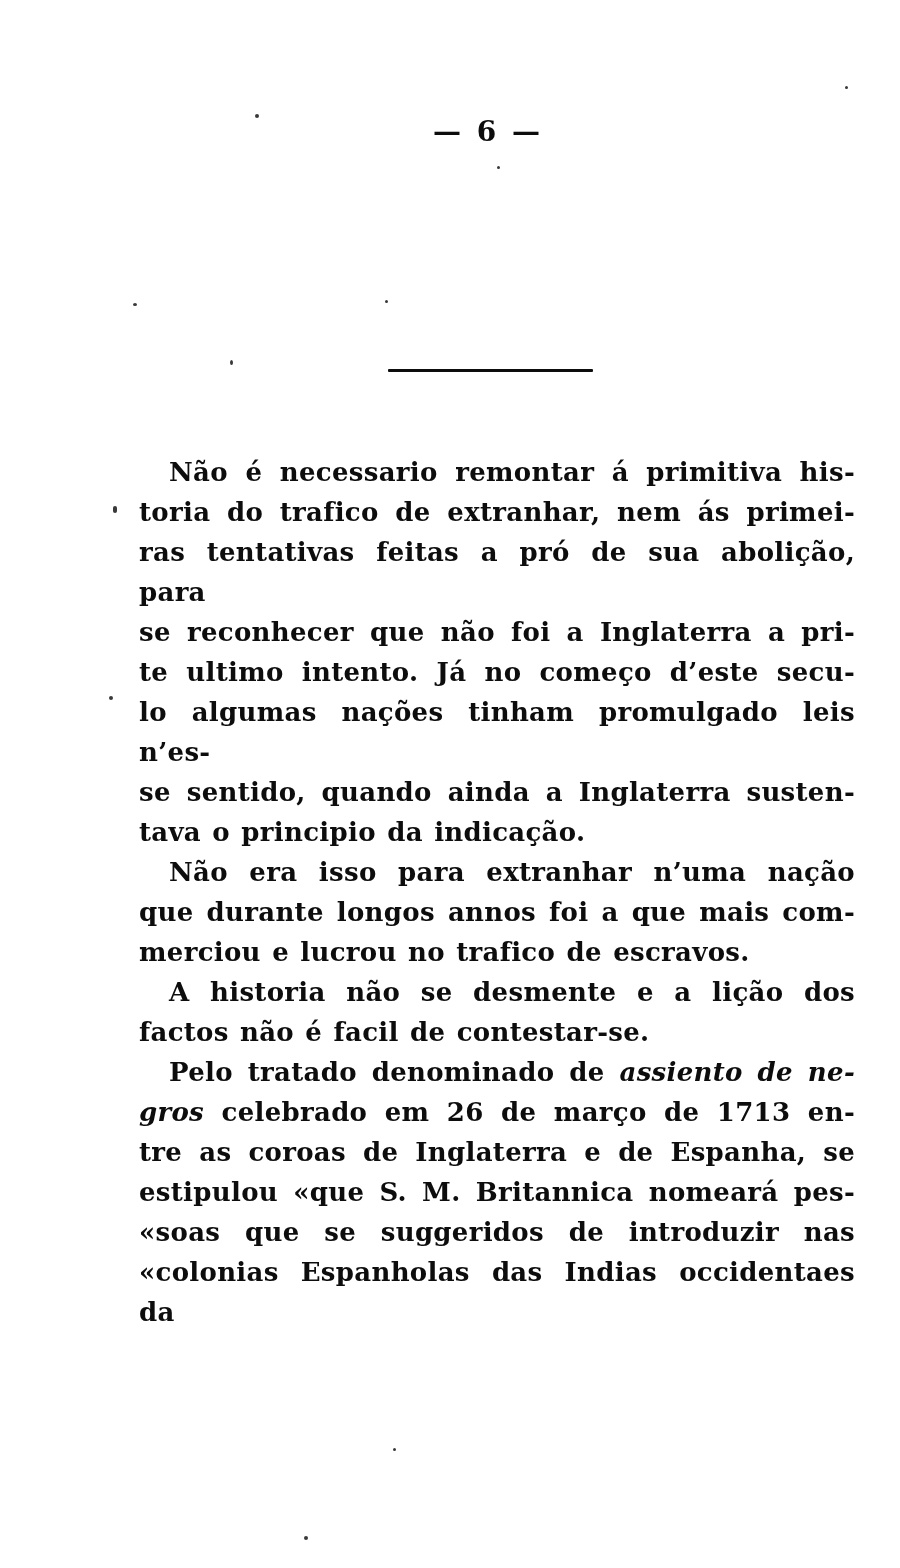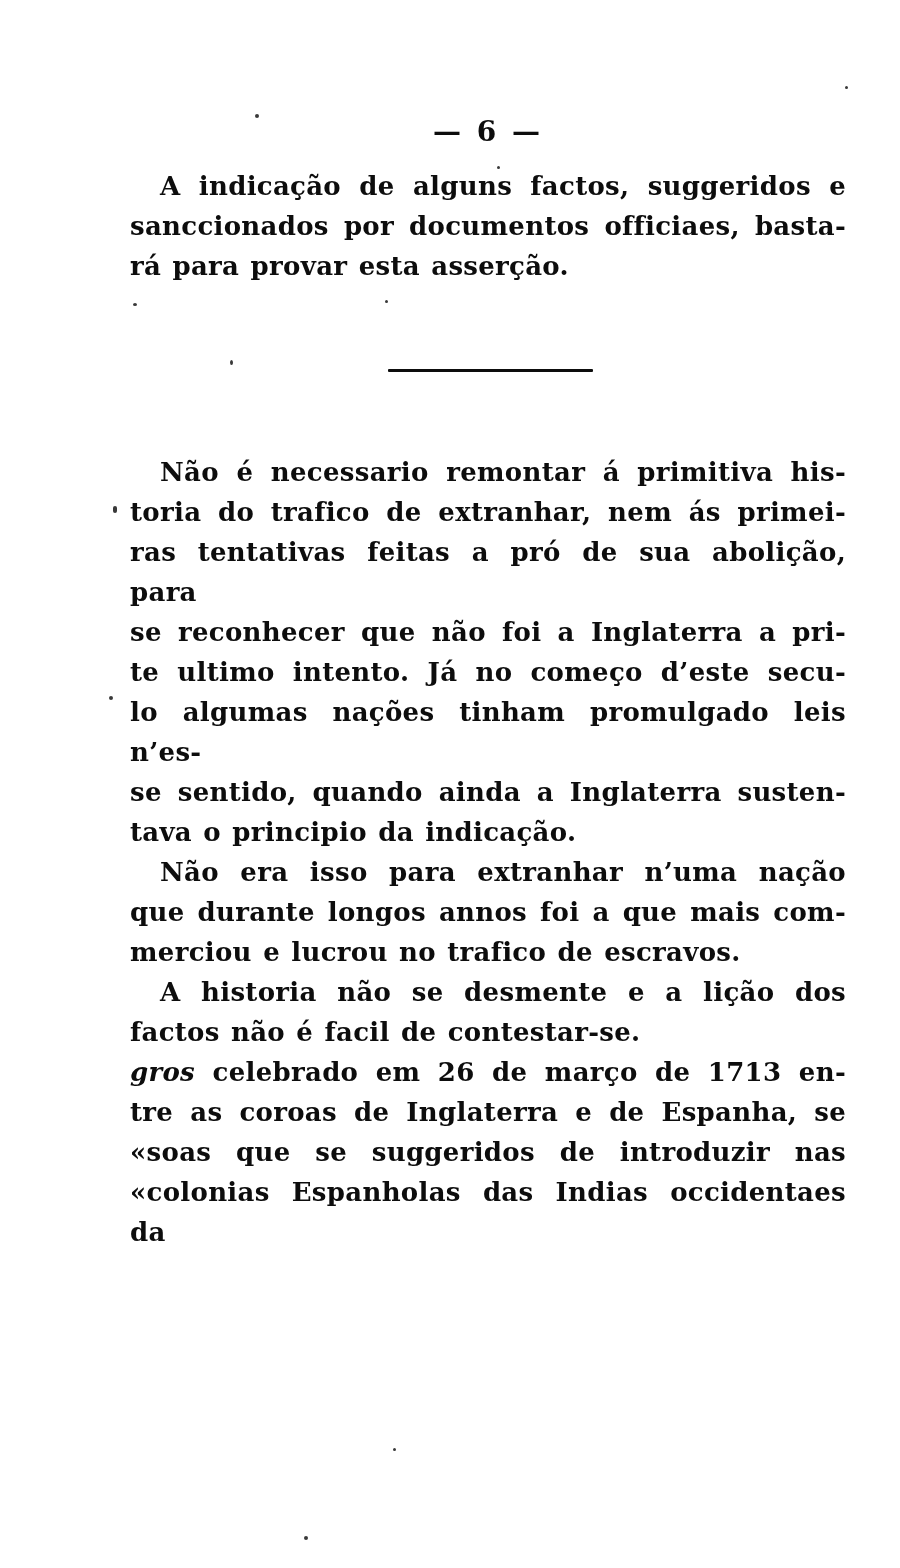--- a/index.html
+++ b/index.html
@@ -33,21 +33,21 @@
     font-weight: bold;
     letter-spacing: 3px;
     line-height: 32px;
   }
   .text-col {
     position: absolute;
     left: 130px;
     width: 716px;
   }
   .intro-block { top: 166px; }
-  .body-block  { top: 452px; }
+  .body-block  { top: 452px; margin-left: 9px; }
   .divider {
     position: absolute;
     top: 369px;
     left: 388px;
     width: 205px;
     height: 3px;
     background: var(--ink);
     border-radius: 1px;
   }
   .line {
@@ -68,44 +68,41 @@
     opacity: 0.85;
   }
 </style>
 </head>
 <body>
 
 <div class="page">
 
   <div class="page-number">— 6 —</div>
 
-  <div class="text-col intro-block">
-      <div class="line just indent"><span>A indicação de alguns factos, suggeridos e</span></div>
-      <div class="line just"><span>sanccionados por documentos officiaes, basta-</span></div>
-      <div class="line"><span>rá para provar esta asserção.</span></div>
-    </div>
 
   <div class="divider"></div>
 
   <div class="text-col body-block">
       <div class="line just indent"><span>Não é necessario remontar á primitiva his-</span></div>
       <div class="line just"><span>toria do trafico de extranhar, nem ás primei-</span></div>
       <div class="line just"><span>ras tentativas feitas a pró de sua abolição, para</span></div>
       <div class="line just"><span>se reconhecer que não foi a Inglaterra a pri-</span></div>
       <div class="line just"><span>te ultimo intento. Já no começo d’este secu-</span></div>
       <div class="line just"><span>lo algumas nações tinham promulgado leis n’es-</span></div>
       <div class="line just"><span>se sentido, quando ainda a Inglaterra susten-</span></div>
       <div class="line"><span>tava o principio da indicação.</span></div>
       <div class="line just indent"><span>Não era isso para extranhar n’uma nação</span></div>
       <div class="line just"><span>que durante longos annos foi a que mais com-</span></div>
       <div class="line"><span>merciou e lucrou no trafico de escravos.</span></div>
       <div class="line just indent"><span>A historia não se desmente e a lição dos</span></div>
       <div class="line"><span>factos não é facil de contestar-se.</span></div>
+      <div class="line just indent"><span>Pelo tratado denominado de </span><i>assiento de ne-</i></div>
       <div class="line just"><i>gros</i><span> celebrado em 26 de março de 1713 en-</span></div>
       <div class="line just"><span>tre as coroas de Inglaterra e de Espanha, se</span></div>
+      <div class="line just"><span>estipulou «que S. M. Britannica nomeará pes-</span></div>
       <div class="line just"><span>«soas que se suggeridos de introduzir nas</span></div>
       <div class="line just"><span>«colonias Espanholas das Indias occidentaes da</span></div>
     </div>
 
   <div class="speck" style="left:255px; top:114px; width:4px; height:4px;"></div>
   <div class="speck" style="left:845px; top:86px;  width:3px; height:3px;"></div>
   <div class="speck" style="left:497px; top:166px; width:3px; height:3px;"></div>
   <div class="speck" style="left:133px; top:303px; width:4px; height:3px;"></div>
   <div class="speck" style="left:385px; top:300px; width:3px; height:3px;"></div>
   <div class="speck" style="left:230px; top:360px; width:3px; height:5px;"></div>

